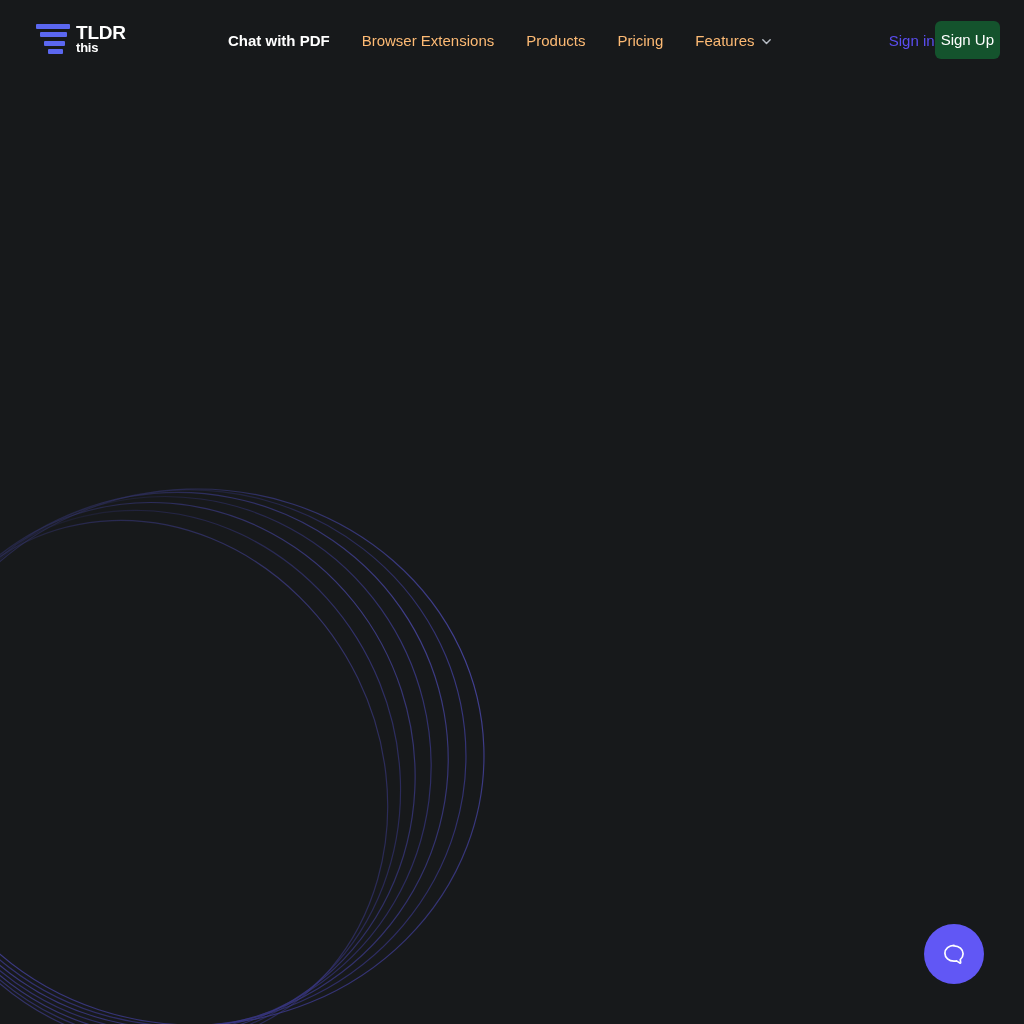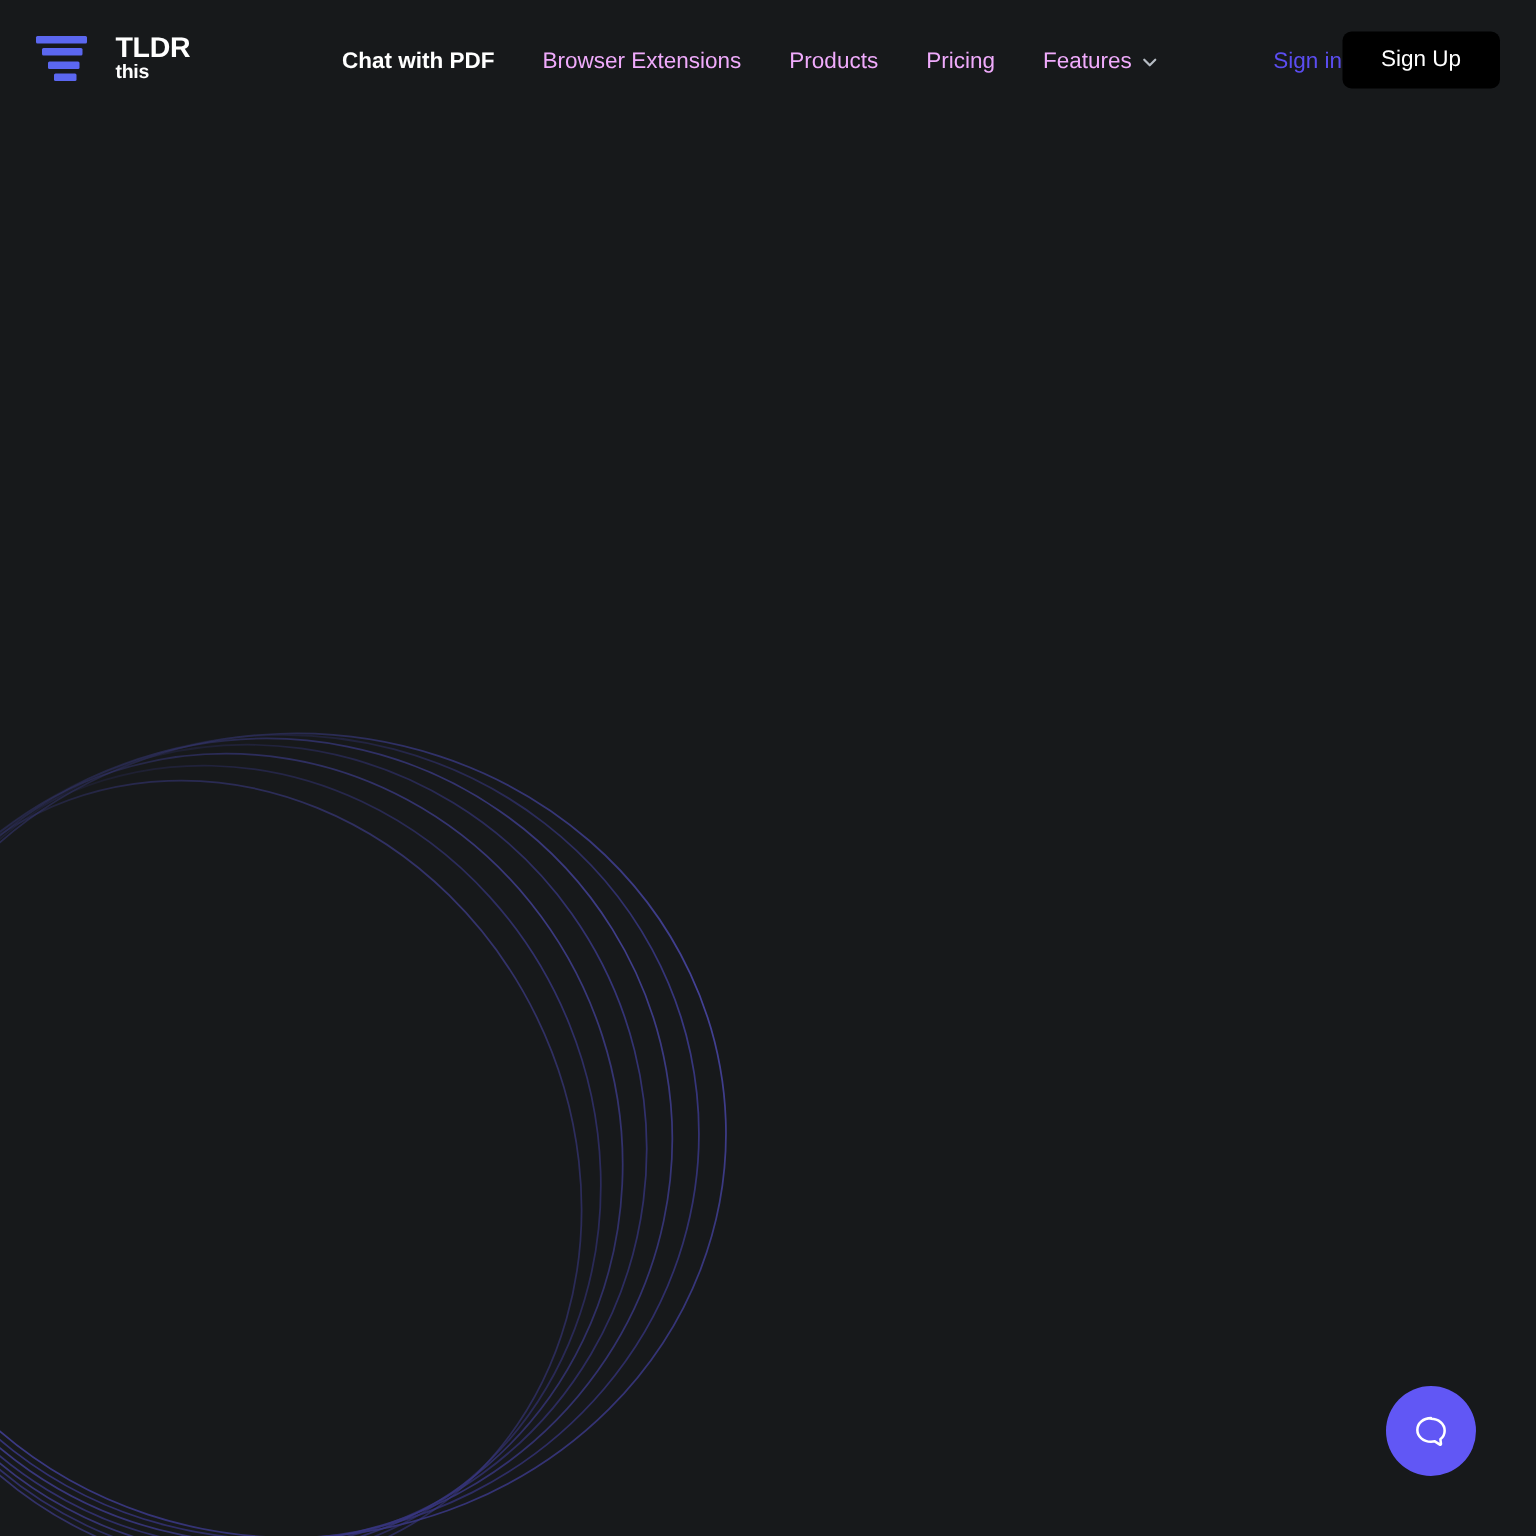--- a/index.html
+++ b/index.html
@@ -35,25 +35,25 @@
     left: 0; top: 0;
     width: 1024px;
     height: 80px;
     z-index: 10;
     display: flex;
     align-items: center;
   }
 
   .brand {
     position: absolute;
-    left: 24px;
+    left: 36px;
     top: 21px;
     display: flex;
     align-items: center;
-    gap: 19px;
+    gap: 6px;
     text-decoration: none;
   }
 
   .brand-mark {
     width: 34px;
     height: 36px;
     display: flex;
     flex-direction: column;
     justify-content: center;
     gap: 3.5px;
@@ -83,21 +83,21 @@
   .main-nav {
     position: absolute;
     left: 184px;
     top: 0;
     height: 80px;
     display: flex;
     align-items: center;
     gap: 0px;
   }
   .nav-link {
-    color: #f0abfc;
+    color: #fdba74;
     font-size: 15px;
     text-decoration: none;
     padding: 8px 16px;
     white-space: nowrap;
     display: inline-flex;
     align-items: center;
     gap: 6px;
     cursor: pointer;
   }
   .nav-link.first { padding-left: 0; margin-left: 44px; }
@@ -123,26 +123,26 @@
     align-items: center;
   }
   .signin-link {
     color: #5b4df0;
     font-size: 15px;
     text-decoration: none;
     white-space: nowrap;
     cursor: pointer;
   }
   .signup-btn {
-    background: #000000;
+    background: #14532d;
     color: #ffffff;
     font-size: 15px;
     border: none;
     border-radius: 6px;
-    padding: 0 26px;
+    padding: 0 6px;
     height: 38px;
     line-height: 38px;
     cursor: pointer;
     font-family: "Liberation Sans", sans-serif;
     white-space: nowrap;
   }
 
   
   .page-main {
     position: absolute;

